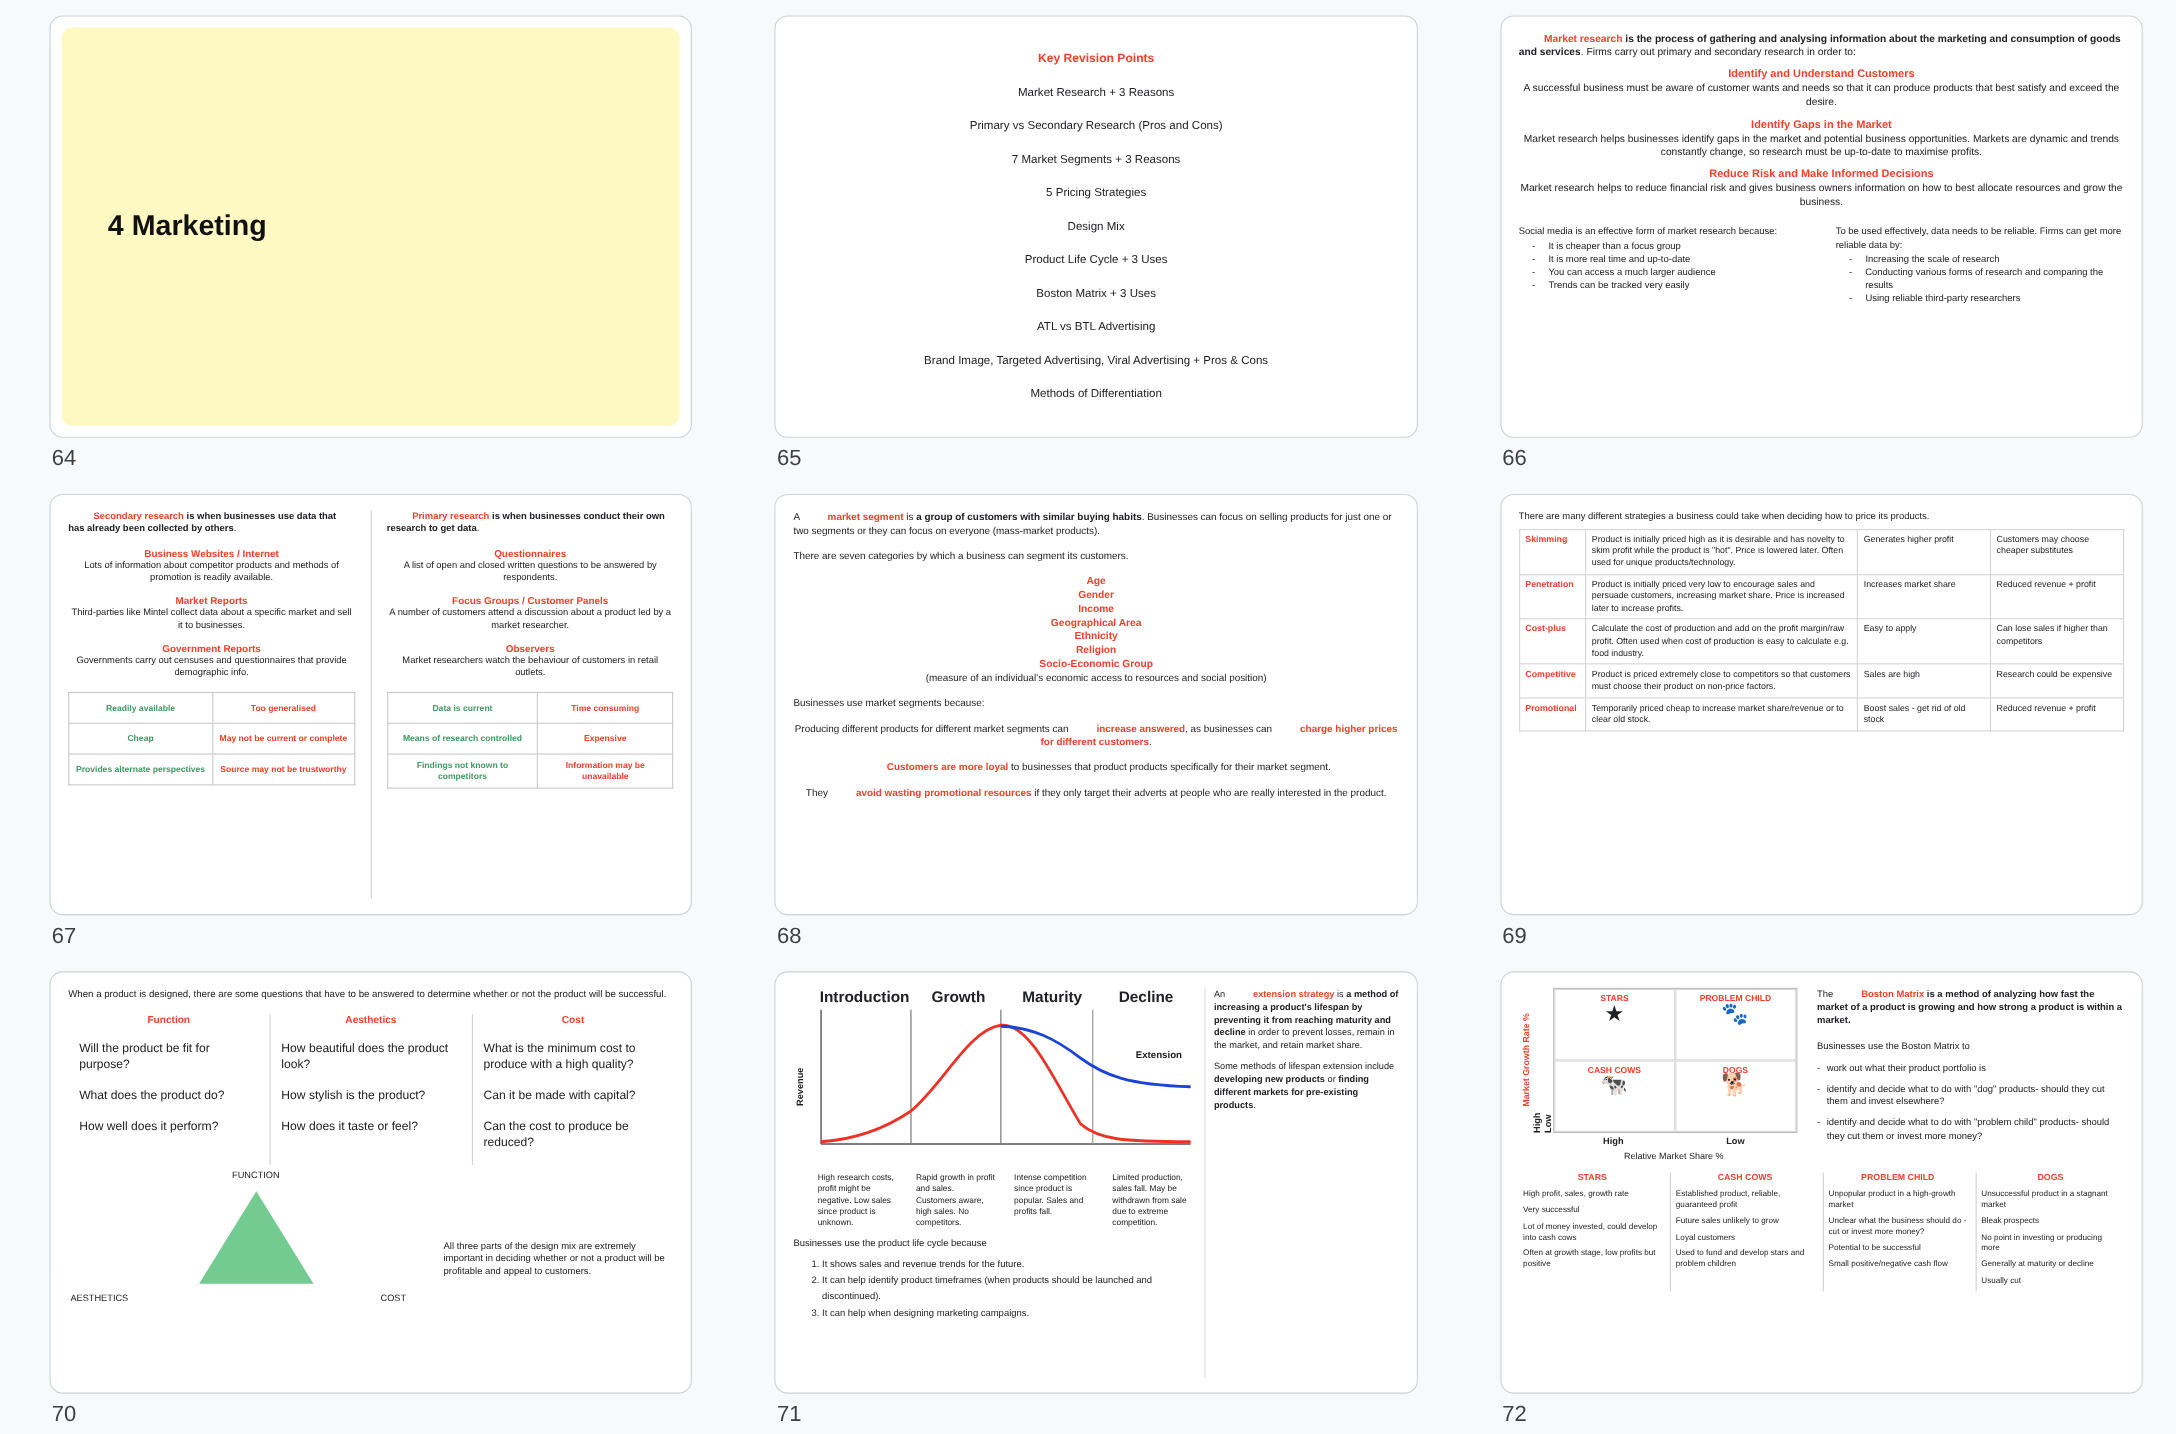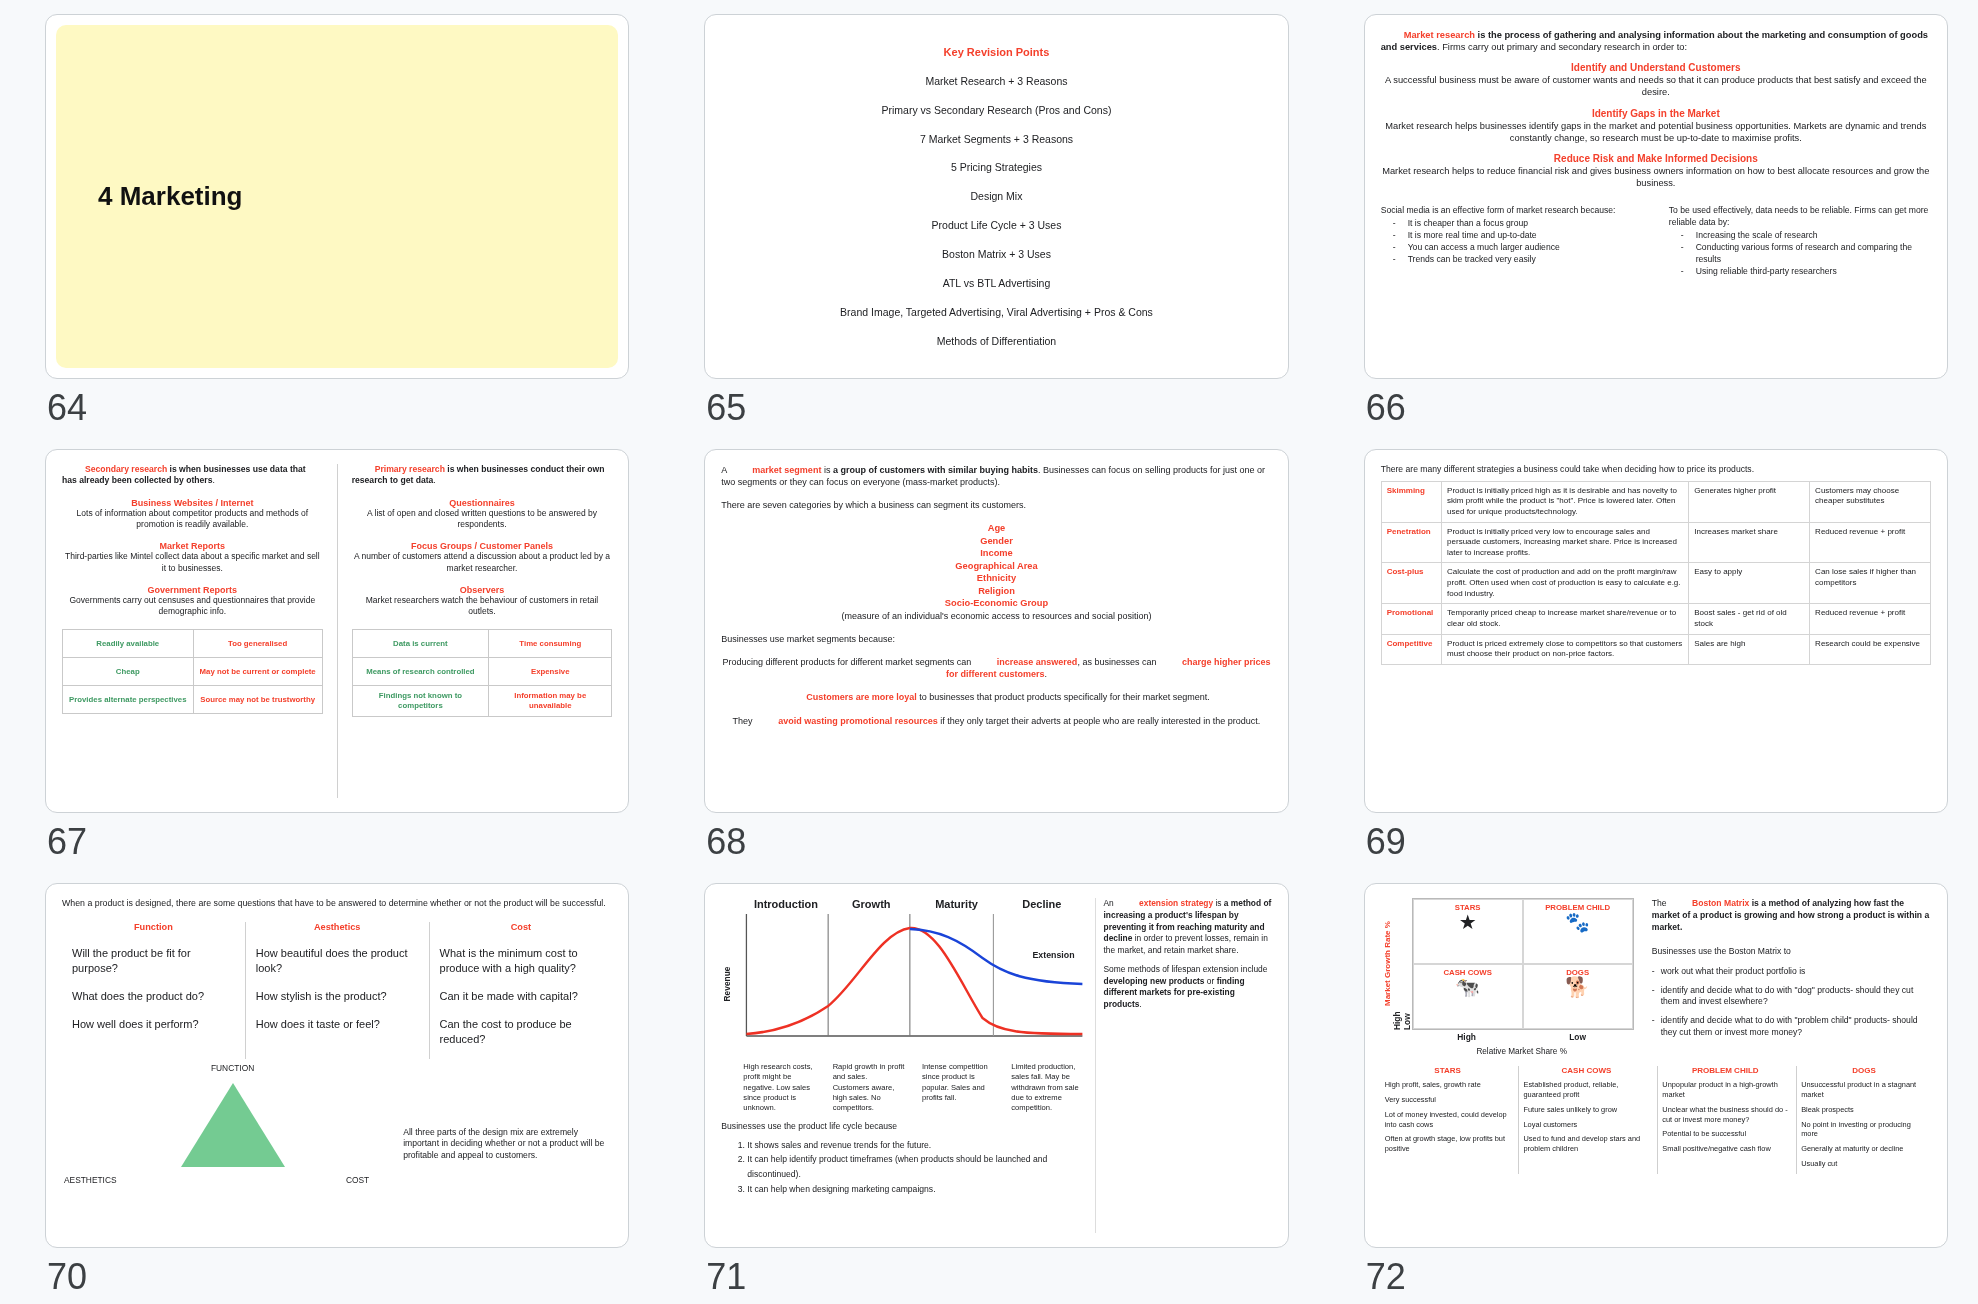--- a/index.html
+++ b/index.html
@@ -10,21 +10,21 @@
     color: #202124;
     overflow: hidden;
   }
   .deck { display: grid; grid-template-columns: repeat(3, 1fr); grid-template-rows: repeat(3, 1fr); width: 1978px; height: 1304px; }
   .cell { padding: 14px 30px 6px 45px; display: flex; flex-direction: column; }
   .slide {
     background: #fff; border: 1px solid #cdd2d6; border-radius: 12px;
     flex: 1; position: relative; overflow: hidden; padding: 14px 16px;
   }
   .slide.title-slide { padding: 10px; }
-  .pagenum { font-size: 36px; color: #3c4043; margin-top: 8px; margin-left: 2px; font-weight: 400; }
+  .pagenum { font-size: 20px; color: #3c4043; margin-top: 8px; margin-left: 2px; font-weight: 400; }
   .green-block { background: #fef9c3; border-radius: 10px; width: 100%; height: 100%; display: flex; align-items: center; padding-left: 42px; }
   .green-block h1 { font-size: 26px; font-weight: 700; color: #111; }
   .redb { color: #f4402c; font-weight: 700; padding-left: 23px; }
   .b { font-weight: 700; }
   .ctr { text-align: center; }
   
   .s65 { display: flex; flex-direction: column; justify-content: space-evenly; height: 100%; }
   .s65 .hd { font-size: 11px; font-weight: 700; text-align: center; color: #f4402c; }
   .s65 .ln { font-size: 10.5px; text-align: center; }
   
@@ -72,21 +72,21 @@
   .s70 .lbl { position: absolute; font-size: 8.4px; }
   .s70 .lbl.f { top: -2px; left: 50%; transform: translateX(-50%); }
   .s70 .lbl.a { bottom: 0; left: 2px; }
   .s70 .lbl.c { bottom: 0; right: 34px; }
   .s70 .tri-note { flex: 1; font-size: 8.6px; line-height: 1.35; padding-bottom: 24px; }
   
   .s71 { display: flex; gap: 10px; height: 100%; }
   .s71 .left { flex: 0 0 66%; display: flex; flex-direction: column; }
   .s71 .right { flex: 1; font-size: 8.4px; line-height: 1.38; padding-left: 8px; border-left: 1px solid #ddd; }
   .plcwrap { position: relative; }
-  .stagehdr { display: flex; font-size: 11px; font-weight: 700; padding-left: 22px; }
+  .stagehdr { display: flex; font-size: 14px; font-weight: 700; padding-left: 22px; }
   .stagehdr span { flex: 1; text-align: center; }
   .chart { position: relative; height: 148px; }
   .chart .ylab { position: absolute; left: 0; top: 50%; transform: translate(-34%, -50%) rotate(-90deg); font-size: 8.4px; font-weight: 700; }
   .stagedesc { display: flex; font-size: 7.6px; line-height: 1.33; padding-left: 22px; gap: 16px; margin-top: 4px; }
   .stagedesc > div { flex: 1; }
   .s71 .why { font-size: 8.6px; margin-top: 8px; }
   .s71 ol { font-size: 8.6px; margin: 7px 0 0 26px; line-height: 1.7; }
   .extlabel { position: absolute; font-size: 8.8px; font-weight: 700; }
   
   .s72 { display: flex; gap: 12px; }
@@ -306,30 +306,30 @@
           <td class="pro">Increases market share</td>
           <td class="con">Reduced revenue + profit</td>
         </tr>
         <tr>
           <td class="name">Cost-plus</td>
           <td class="desc">Calculate the cost of production and add on the profit margin/raw profit. Often used when cost of production is easy to calculate e.g. food industry.</td>
           <td class="pro">Easy to apply</td>
           <td class="con">Can lose sales if higher than competitors</td>
         </tr>
         <tr>
+          <td class="name">Competitive</td>
+          <td class="desc">Product is priced extremely close to competitors so that customers must choose their product on non-price factors.</td>
+          <td class="pro">Sales are high</td>
+          <td class="con">Research could be expensive</td>
+        </tr>
+        <tr>
           <td class="name">Promotional</td>
           <td class="desc">Temporarily priced cheap to increase market share/revenue or to clear old stock.</td>
           <td class="pro">Boost sales - get rid of old stock</td>
           <td class="con">Reduced revenue + profit</td>
-        </tr>
-        <tr>
-          <td class="name">Competitive</td>
-          <td class="desc">Product is priced extremely close to competitors so that customers must choose their product on non-price factors.</td>
-          <td class="pro">Sales are high</td>
-          <td class="con">Research could be expensive</td>
         </tr>
       </tbody>
         </table>
     </div>
     <div class="pagenum">69</div>
   </div>
 
   <div class="cell">
     <div class="slide s70">
       <div class="lead">When a product is designed, there are some questions that have to be answered to determine whether or not the product will be successful.</div>

